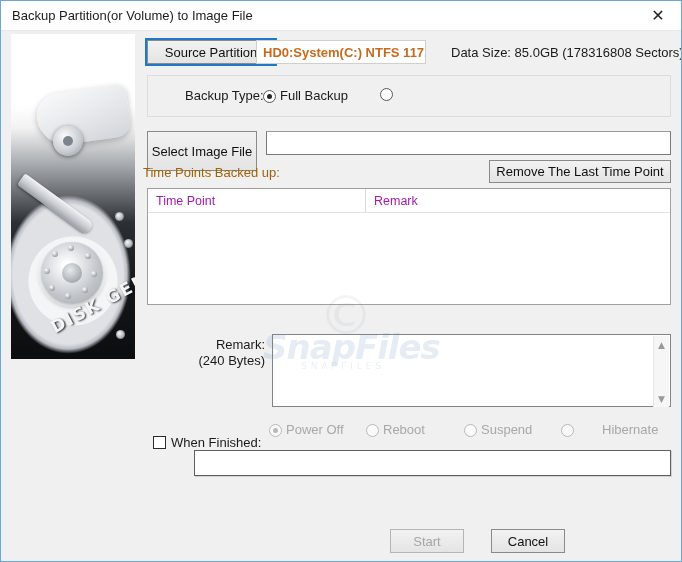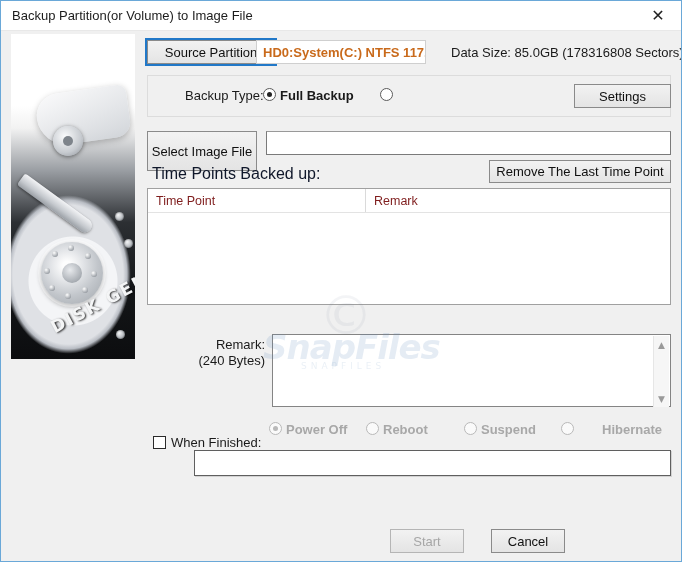--- a/index.html
+++ b/index.html
@@ -200,21 +200,21 @@
     position: absolute; left: 308px; top: 14px;
     font-size: 13px; color: #1a1a1a; white-space: nowrap;
   }
 
   
   #backup-type-group {
     position: absolute; left: 4px; top: 44px; width: 524px; height: 42px;
     border: 1px solid #dcdcdc; background: transparent;
   }
   #backup-type-label { position: absolute; left: 42px; top: 57px; font-size: 13px; color: #1a1a1a; }
-  .radio-wrap { position: absolute; display: flex; align-items: flex-start; gap: 4px; cursor: pointer; font-weight: bold; }
+  .radio-wrap { position: absolute; display: flex; align-items: flex-end; gap: 4px; cursor: pointer; }
   .radio {
     width: 13px; height: 13px; border-radius: 50%;
     border: 1px solid #5b5b5b; background: #fff;
     display: inline-block; position: relative; flex: none;
   }
   .radio.checked::after {
     content: ""; position: absolute; left: 3px; top: 3px;
     width: 5px; height: 5px; border-radius: 50%; background: #242424;
   }
   .radio.dim { border-color: #b9b9b9; background: #fafafa; }
@@ -224,34 +224,34 @@
 
   #radio-full-backup { left: 120px; top: 57px; }
   #radio-incremental-backup { left: 237px; top: 57px; }
   #settings-button { position: absolute; left: 431px; top: 53px; width: 97px; height: 24px; }
 
   
   #select-image-file-button { position: absolute; left: 4px; top: 100px; width: 110px; height: 40px; }
   #image-file-input { position: absolute; left: 123px; top: 100px; width: 405px; height: 24px; }
 
   
-  #time-points-label { position: absolute; left: 9px; top: 134px; font-size: 16px; color: #0f172a; }
+  #time-points-label { position: absolute; left: 0; top: 134px; font-size: 13px; color: #a16207; }
   #remove-last-time-point-button { position: absolute; left: 346px; top: 129px; width: 182px; height: 23px; }
 
   #time-points-list {
     position: absolute; left: 4px; top: 157px; width: 524px; height: 117px;
     background: #ffffff; border: 1px solid #a0a0a0;
   }
   .list-header {
     display: flex; height: 24px;
     border-bottom: 1px solid #e3e3e3;
     background: #ffffff;
   }
   .list-header .col {
-    font-size: 12.5px; color: #7f1d1d;
+    font-size: 12.5px; color: #a21caf;
     display: flex; align-items: center; padding-left: 8px;
   }
   .col-timepoint { width: 218px; border-right: 1px solid #dadada; }
   .col-remark { flex: 1; }
   .list-body { height: 92px; position: relative; }
 
   
   #remark-label {
     position: absolute; left: 28px; top: 306px; width: 94px;
     text-align: right; font-size: 13px; color: #1a1a1a; line-height: 16px;
@@ -378,21 +378,20 @@
 
       <div class="radio-wrap" id="radio-full-backup">
         <span class="radio checked"></span>
         <span class="radio-label">Full Backup</span>
       </div>
 
       <div class="radio-wrap" id="radio-incremental-backup">
         <span class="radio"></span>
       </div>
 
-      <button class="btn" id="settings-button">Settings</button>
 
       <button class="btn" id="select-image-file-button">Select Image File</button>
       <div class="txtbox" id="image-file-input"></div>
 
       <div id="time-points-label">Time Points Backed up:</div>
       <button class="btn" id="remove-last-time-point-button">Remove The Last Time Point</button>
 
       <div id="time-points-list">
         <div class="list-header">
           <div class="col col-timepoint">Time Point</div>

